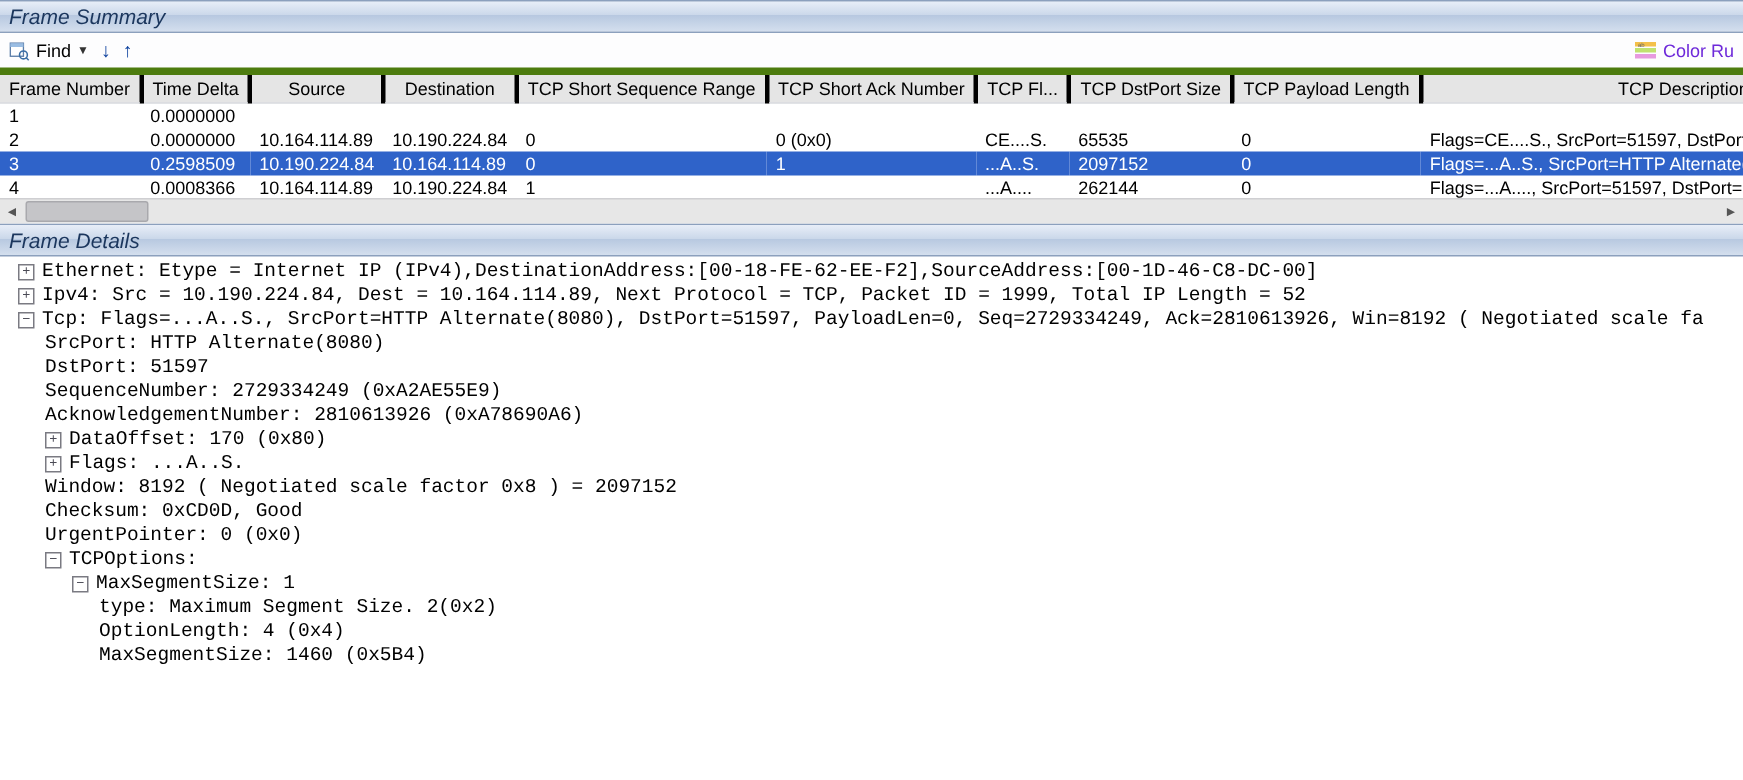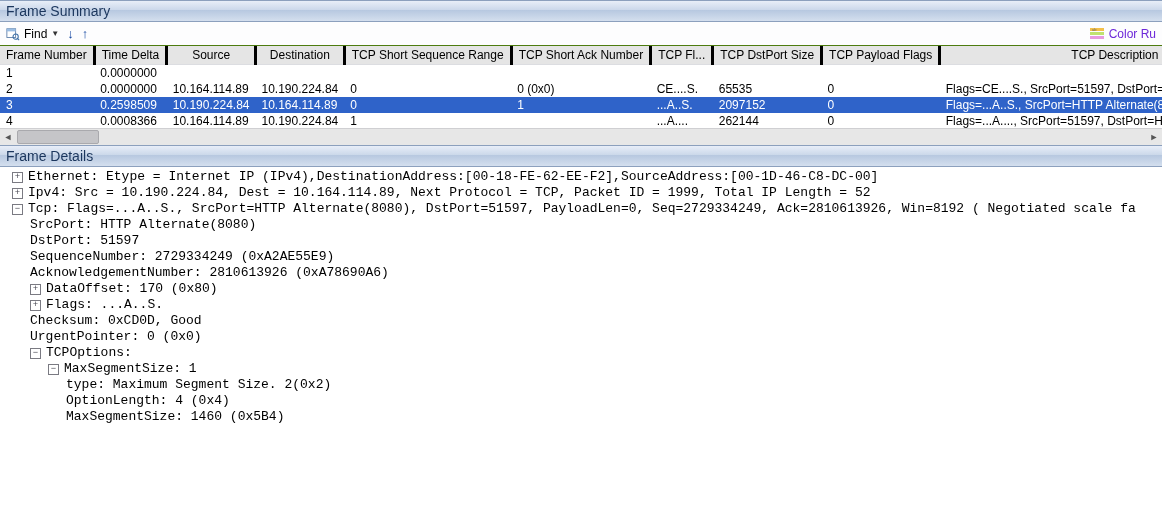--- a/index.html
+++ b/index.html
@@ -13,24 +13,25 @@
     height: 520px;
     overflow: hidden;
   }
   .panel-title {
     background: linear-gradient(to bottom, #e8eef8 0%, #cbd8ea 45%, #b7c8e0 46%, #d4dfee 100%);
     border-top: 1px solid #8ca0bd;
     border-bottom: 1px solid #8ca0bd;
     padding: 2px 6px;
     font-size: 14px;
     color: #1b365d;
+    font-style: italic;
   }
   .toolbar {
     background: #fdfdfe;
-    border-bottom: 1px solid #4d7c0f;
+    border-bottom: 5px solid #4d7c0f;
     padding: 4px 6px;
     display: flex;
     align-items: center;
     gap: 8px;
     text-align: center;
   }
   .find-btn {
     display: inline-flex;
     align-items: center;
     gap: 4px;
@@ -155,21 +156,21 @@
     <thead>
       <tr>
         <th style="width:80px">Frame Number</th>
         <th style="width:70px">Time Delta</th>
         <th style="width:90px">Source</th>
         <th style="width:110px">Destination</th>
         <th style="width:140px">TCP Short Sequence Range</th>
         <th style="width:120px">TCP Short Ack Number</th>
         <th style="width:50px">TCP Fl...</th>
         <th style="width:90px">TCP DstPort Size</th>
-        <th style="width:100px">TCP Payload Flags</th>
+        <th style="width:100px">TCP Payload Length</th>
         <th>TCP Description</th>
       </tr>
     </thead>
     <tbody id="grid-body">
         <tr>
           <td>1</td>
           <td>0.0000000</td>
           <td></td>
           <td></td>
           <td></td>
@@ -230,20 +231,21 @@
 <div class="details">
   <div class="node indent0"><span class="toggle">+</span><span>Ethernet: Etype = Internet IP (IPv4),DestinationAddress:[00-18-FE-62-EE-F2],SourceAddress:[00-1D-46-C8-DC-00]</span></div>
   <div class="node indent0"><span class="toggle">+</span><span>Ipv4: Src = 10.190.224.84, Dest = 10.164.114.89, Next Protocol = TCP, Packet ID = 1999, Total IP Length = 52</span></div>
   <div class="node indent0"><span class="toggle">−</span><span>Tcp: Flags=...A..S., SrcPort=HTTP Alternate(8080), DstPort=51597, PayloadLen=0, Seq=2729334249, Ack=2810613926, Win=8192 ( Negotiated scale fa</span></div>
   <div class="node indent1"><span>SrcPort: HTTP Alternate(8080)</span></div>
   <div class="node indent1"><span>DstPort: 51597</span></div>
   <div class="node indent1"><span>SequenceNumber: 2729334249 (0xA2AE55E9)</span></div>
   <div class="node indent1"><span>AcknowledgementNumber: 2810613926 (0xA78690A6)</span></div>
   <div class="node indent1"><span class="toggle">+</span><span>DataOffset: 170 (0x80)</span></div>
   <div class="node indent1"><span class="toggle">+</span><span>Flags: ...A..S.</span></div>
+  <div class="node indent1"><span>Window: 8192 ( Negotiated scale factor 0x8 ) = 2097152</span></div>
   <div class="node indent1"><span>Checksum: 0xCD0D, Good</span></div>
   <div class="node indent1"><span>UrgentPointer: 0 (0x0)</span></div>
   <div class="node indent1"><span class="toggle">−</span><span>TCPOptions:</span></div>
   <div class="node indent2"><span class="toggle">−</span><span>MaxSegmentSize: 1</span></div>
   <div class="node indent3"><span>type: Maximum Segment Size. 2(0x2)</span></div>
   <div class="node indent3"><span>OptionLength: 4 (0x4)</span></div>
   <div class="node indent3"><span>MaxSegmentSize: 1460 (0x5B4)</span></div>
 </div>
 
 </body></html>

